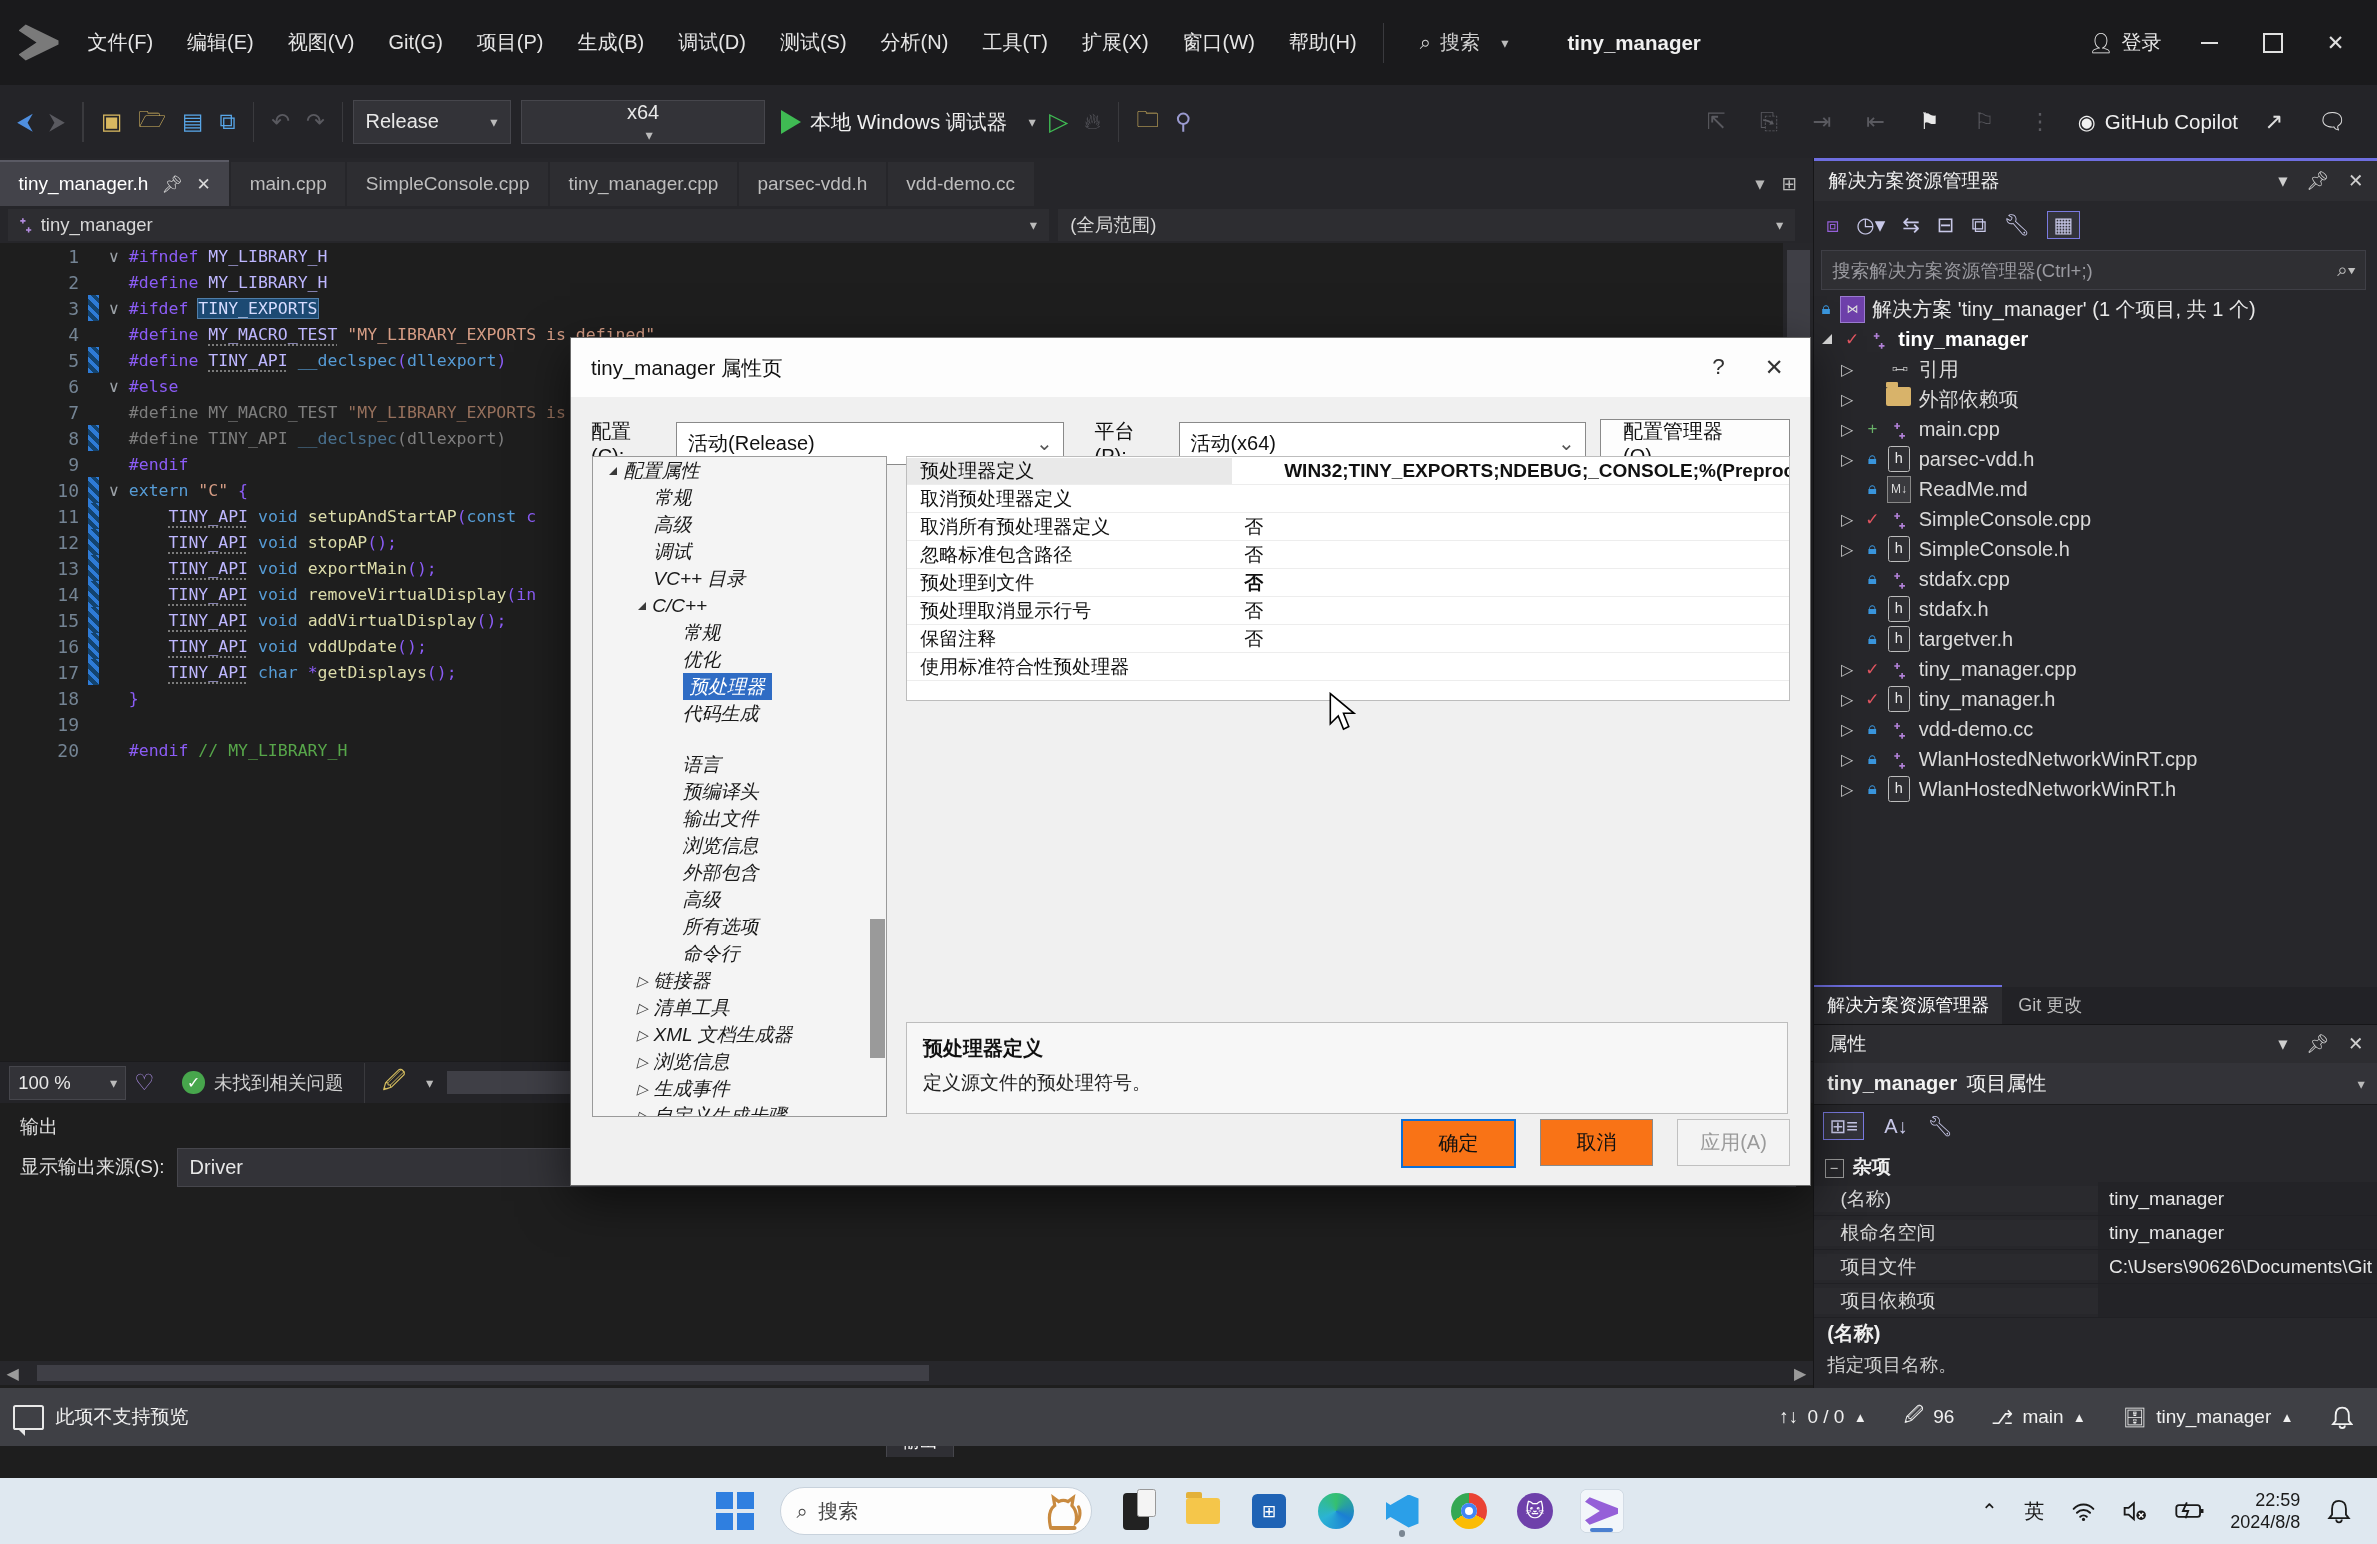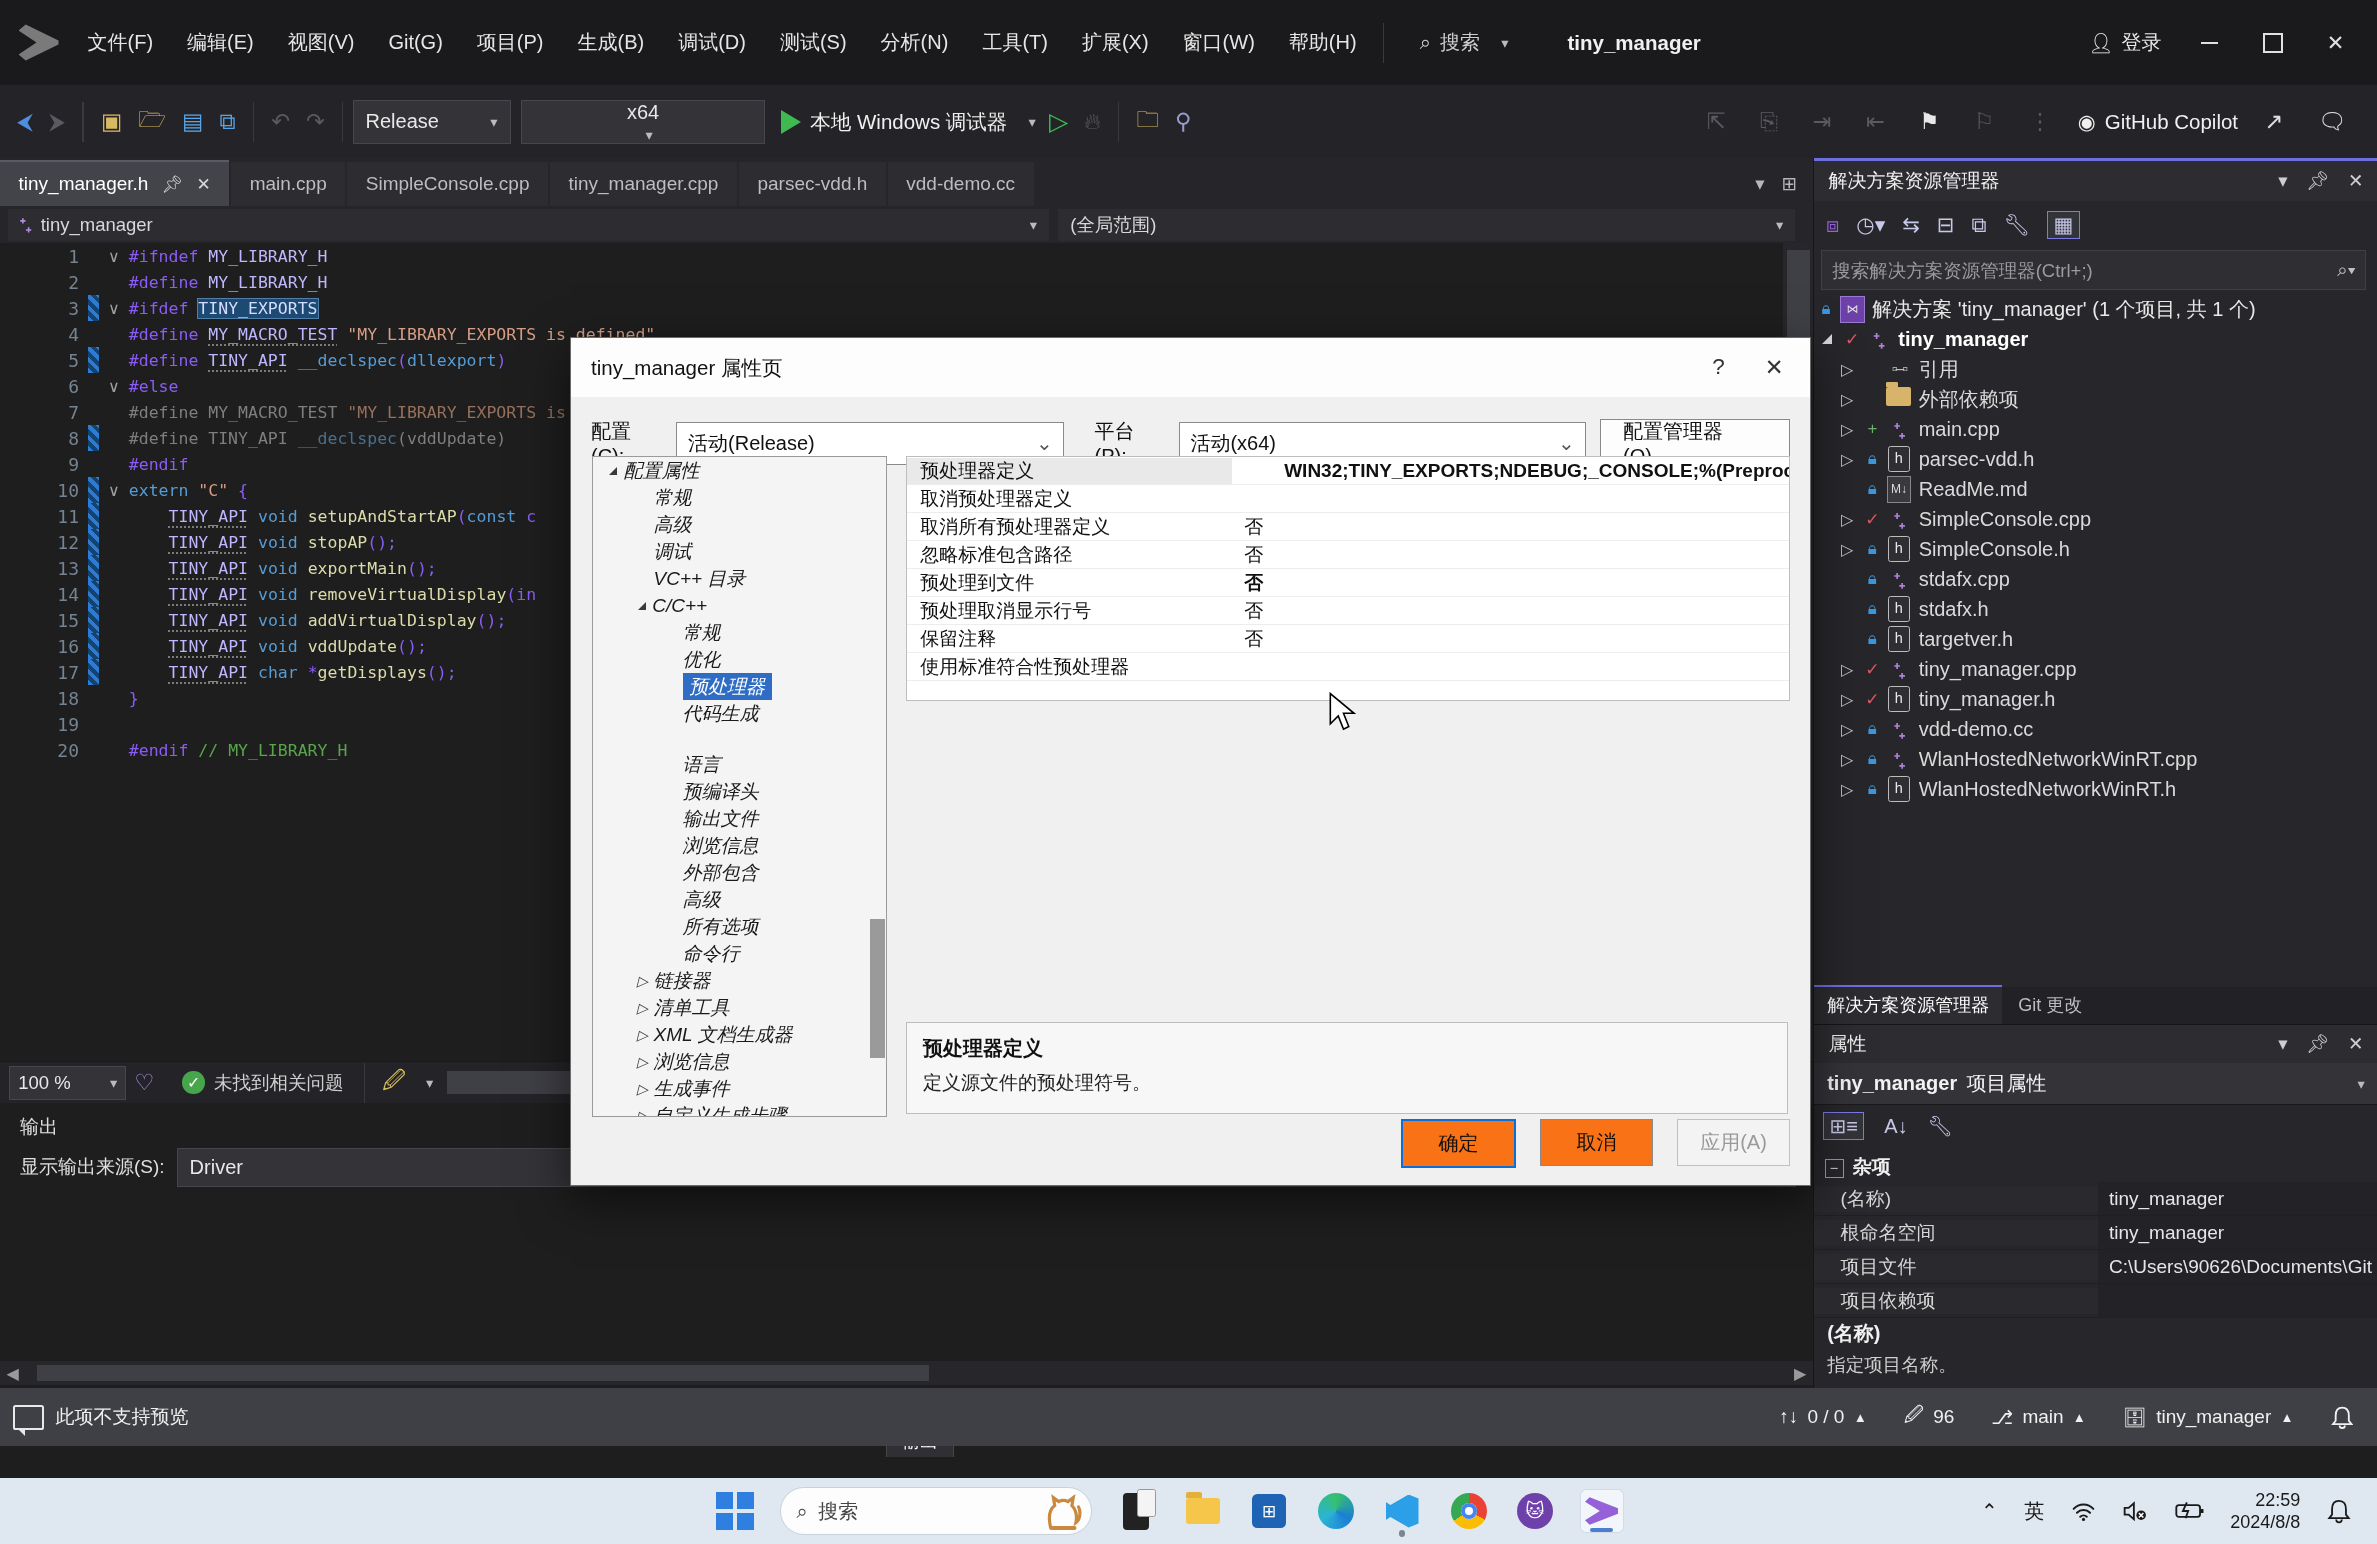--- a/index.html
+++ b/index.html
@@ -318,21 +318,21 @@
       </div>
     </div>
     <div id="code-area" class="abs">
         <div class="cl"><span class="ln">1</span><span class="markcol"></span><span class="foldcol">∨</span><span class="codetext"><span class="sd">#ifndef </span><span class="sm">MY_LIBRARY_H</span></span></div>
         <div class="cl"><span class="ln">2</span><span class="markcol"></span><span class="foldcol"></span><span class="codetext"><span class="sd">#define </span><span class="sm">MY_LIBRARY_H</span></span></div>
         <div class="cl"><span class="ln">3</span><span class="markcol on"></span><span class="foldcol">∨</span><span class="codetext"><span class="sd">#ifdef </span><span class="sm ssel">TINY_EXPORTS</span></span></div>
         <div class="cl"><span class="ln">4</span><span class="markcol"></span><span class="foldcol"></span><span class="codetext"><span class="sd">#define </span><span class="smu">MY_MACRO_TEST</span><span class="sd"> </span><span class="ss">"MY_LIBRARY_EXPORTS is defined"</span></span></div>
         <div class="cl"><span class="ln">5</span><span class="markcol on"></span><span class="foldcol"></span><span class="codetext"><span class="sd">#define </span><span class="smu">TINY_API</span><span class="sd"> </span><span class="sk">__declspec</span><span class="sd">(</span><span class="sk">dllexport</span><span class="sd">)</span></span></div>
         <div class="cl"><span class="ln">6</span><span class="markcol"></span><span class="foldcol">∨</span><span class="codetext"><span class="sd">#else</span></span></div>
         <div class="cl"><span class="ln">7</span><span class="markcol"></span><span class="foldcol"></span><span class="codetext"><span class="sg">#define MY_MACRO_TEST </span><span class="sgs">"MY_LIBRARY_EXPORTS is defined"</span></span></div>
-        <div class="cl"><span class="ln">8</span><span class="markcol on"></span><span class="foldcol"></span><span class="codetext"><span class="sg">#define TINY_API </span><span class="sgk">__declspec</span><span class="sg">(vddUpdate)</span></span></div>
+        <div class="cl"><span class="ln">8</span><span class="markcol on"></span><span class="foldcol"></span><span class="codetext"><span class="sg">#define TINY_API </span><span class="sgk">__declspec</span><span class="sg">(dllexport)</span></span></div>
         <div class="cl"><span class="ln">9</span><span class="markcol"></span><span class="foldcol"></span><span class="codetext"><span class="sd">#endif</span></span></div>
         <div class="cl"><span class="ln">10</span><span class="markcol on"></span><span class="foldcol">∨</span><span class="codetext"><span class="sk">extern </span><span class="ss">"C"</span><span class="sd"> {</span></span></div>
         <div class="cl"><span class="ln">11</span><span class="markcol on"></span><span class="foldcol"></span><span class="codetext"><span class="sd">    </span><span class="smu">TINY_API</span><span class="sd"> </span><span class="sk">void</span><span class="sd"> </span><span class="sf">setupAndStartAP</span><span class="sd">(</span><span class="sk">const</span><span class="sd"> c</span></span></div>
         <div class="cl"><span class="ln">12</span><span class="markcol on"></span><span class="foldcol"></span><span class="codetext"><span class="sd">    </span><span class="smu">TINY_API</span><span class="sd"> </span><span class="sk">void</span><span class="sd"> </span><span class="sf">stopAP</span><span class="sd">();</span></span></div>
         <div class="cl"><span class="ln">13</span><span class="markcol on"></span><span class="foldcol"></span><span class="codetext"><span class="sd">    </span><span class="smu">TINY_API</span><span class="sd"> </span><span class="sk">void</span><span class="sd"> </span><span class="sf">exportMain</span><span class="sd">();</span></span></div>
         <div class="cl"><span class="ln">14</span><span class="markcol on"></span><span class="foldcol"></span><span class="codetext"><span class="sd">    </span><span class="smu">TINY_API</span><span class="sd"> </span><span class="sk">void</span><span class="sd"> </span><span class="sf">removeVirtualDisplay</span><span class="sd">(in</span></span></div>
         <div class="cl"><span class="ln">15</span><span class="markcol on"></span><span class="foldcol"></span><span class="codetext"><span class="sd">    </span><span class="smu">TINY_API</span><span class="sd"> </span><span class="sk">void</span><span class="sd"> </span><span class="sf">addVirtualDisplay</span><span class="sd">();</span></span></div>
         <div class="cl"><span class="ln">16</span><span class="markcol on"></span><span class="foldcol"></span><span class="codetext"><span class="sd">    </span><span class="smu">TINY_API</span><span class="sd"> </span><span class="sk">void</span><span class="sd"> </span><span class="sf">vddUpdate</span><span class="sd">();</span></span></div>
         <div class="cl"><span class="ln">17</span><span class="markcol on"></span><span class="foldcol"></span><span class="codetext"><span class="sd">    </span><span class="smu">TINY_API</span><span class="sd"> </span><span class="sk">char</span><span class="sd"> *</span><span class="sf">getDisplays</span><span class="sd">();</span></span></div>
         <div class="cl"><span class="ln">18</span><span class="markcol"></span><span class="foldcol"></span><span class="codetext"><span class="sd">}</span></span></div>

